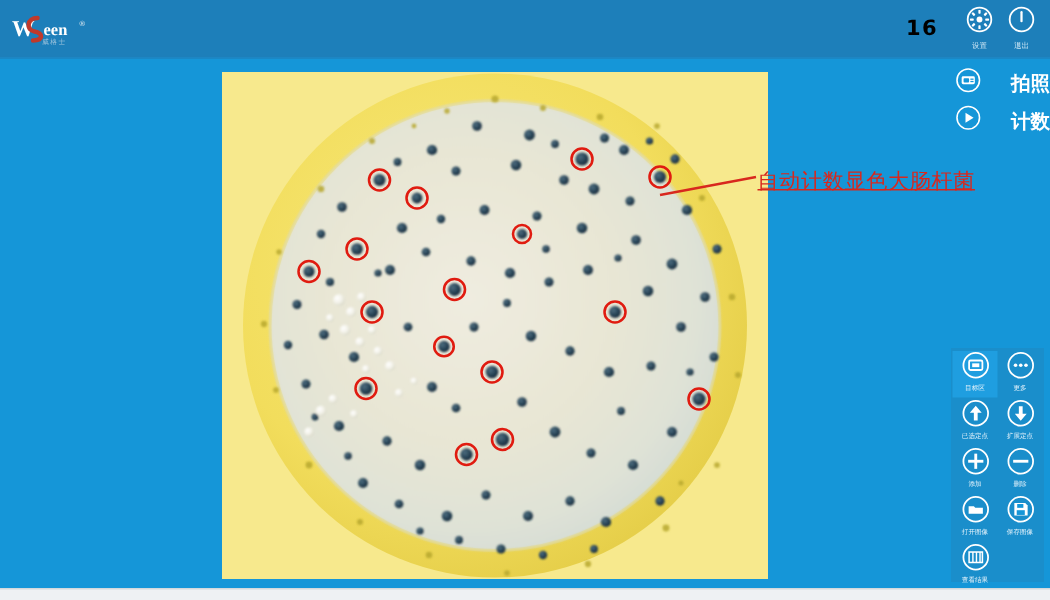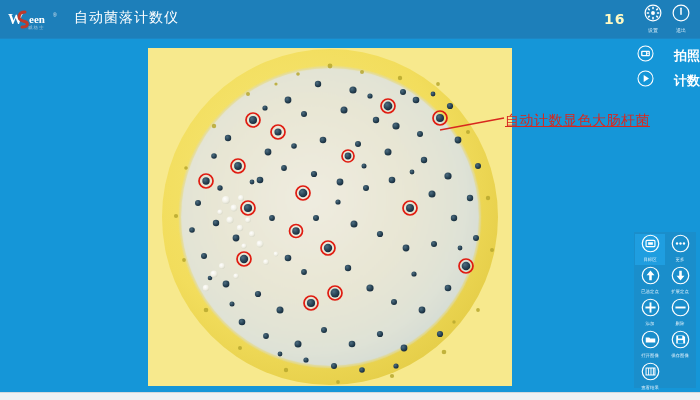--- a/index.html
+++ b/index.html
@@ -22,21 +22,21 @@
     position:absolute;left:8px;top:8px;width:60px;height:24px;
   }
   #logo svg{display:block;}
   #app-title{
     position:absolute;left:74px;top:9px;
     font-size:14px;color:#ffffff;letter-spacing:1px;
     white-space:nowrap;
   }
   #counter-value{
     position:absolute;left:604px;top:11px;
-    font-size:14px;color:#fef9c3;font-weight:bold;letter-spacing:1px;
+    font-size:14px;color:#000000;font-weight:bold;letter-spacing:1px;
   }
   .hdr-btn{
     position:absolute;top:4px;width:30px;height:32px;
     text-align:center;cursor:pointer;
   }
   .hdr-btn .ic{display:block;margin:0 auto;}
   .hdr-btn .cap{
     display:block;font-size:5px;color:#cfe7f5;margin-top:1px;
     letter-spacing:0px;
   }
@@ -105,21 +105,20 @@
     <div id="logo">
       <svg width="60" height="24" viewBox="0 0 60 24">
         <text x="0" y="16" font-family="Liberation Serif,serif" font-size="15" font-weight="bold" fill="#ffffff">W</text>
         <path d="M17 4 C10 4 9 12 15 13 C21 14 21 19 14 19" stroke="#c0392b" stroke-width="3" fill="none" stroke-linecap="round"></path>
         <text x="21" y="15" font-family="Liberation Serif,serif" font-size="11" font-weight="bold" fill="#ffffff">een</text>
         <text x="45" y="9" font-family="Liberation Sans,sans-serif" font-size="5" fill="#dfe9f0">®</text>
         <text x="20" y="21" font-family="Liberation Sans,sans-serif" font-size="4.5" fill="#9ec4dd" letter-spacing="1">威格士</text>
       </svg>
     </div>
 
-    <div id="app-title">自动菌落计数仪</div>
 
     <div id="counter-value">16</div>
 
     <div id="btn-settings" class="hdr-btn">
       <span class="ic">
         <svg width="18" height="18" viewBox="0 0 24 24">
           <circle cx="12" cy="12" r="10.5" fill="none" stroke="#ffffff" stroke-width="1.6"></circle>
           <g fill="#ffffff">
             <circle cx="12" cy="12" r="2.6"></circle>
             <rect x="11" y="3.5" width="2" height="3.4" rx="0.6"></rect>

